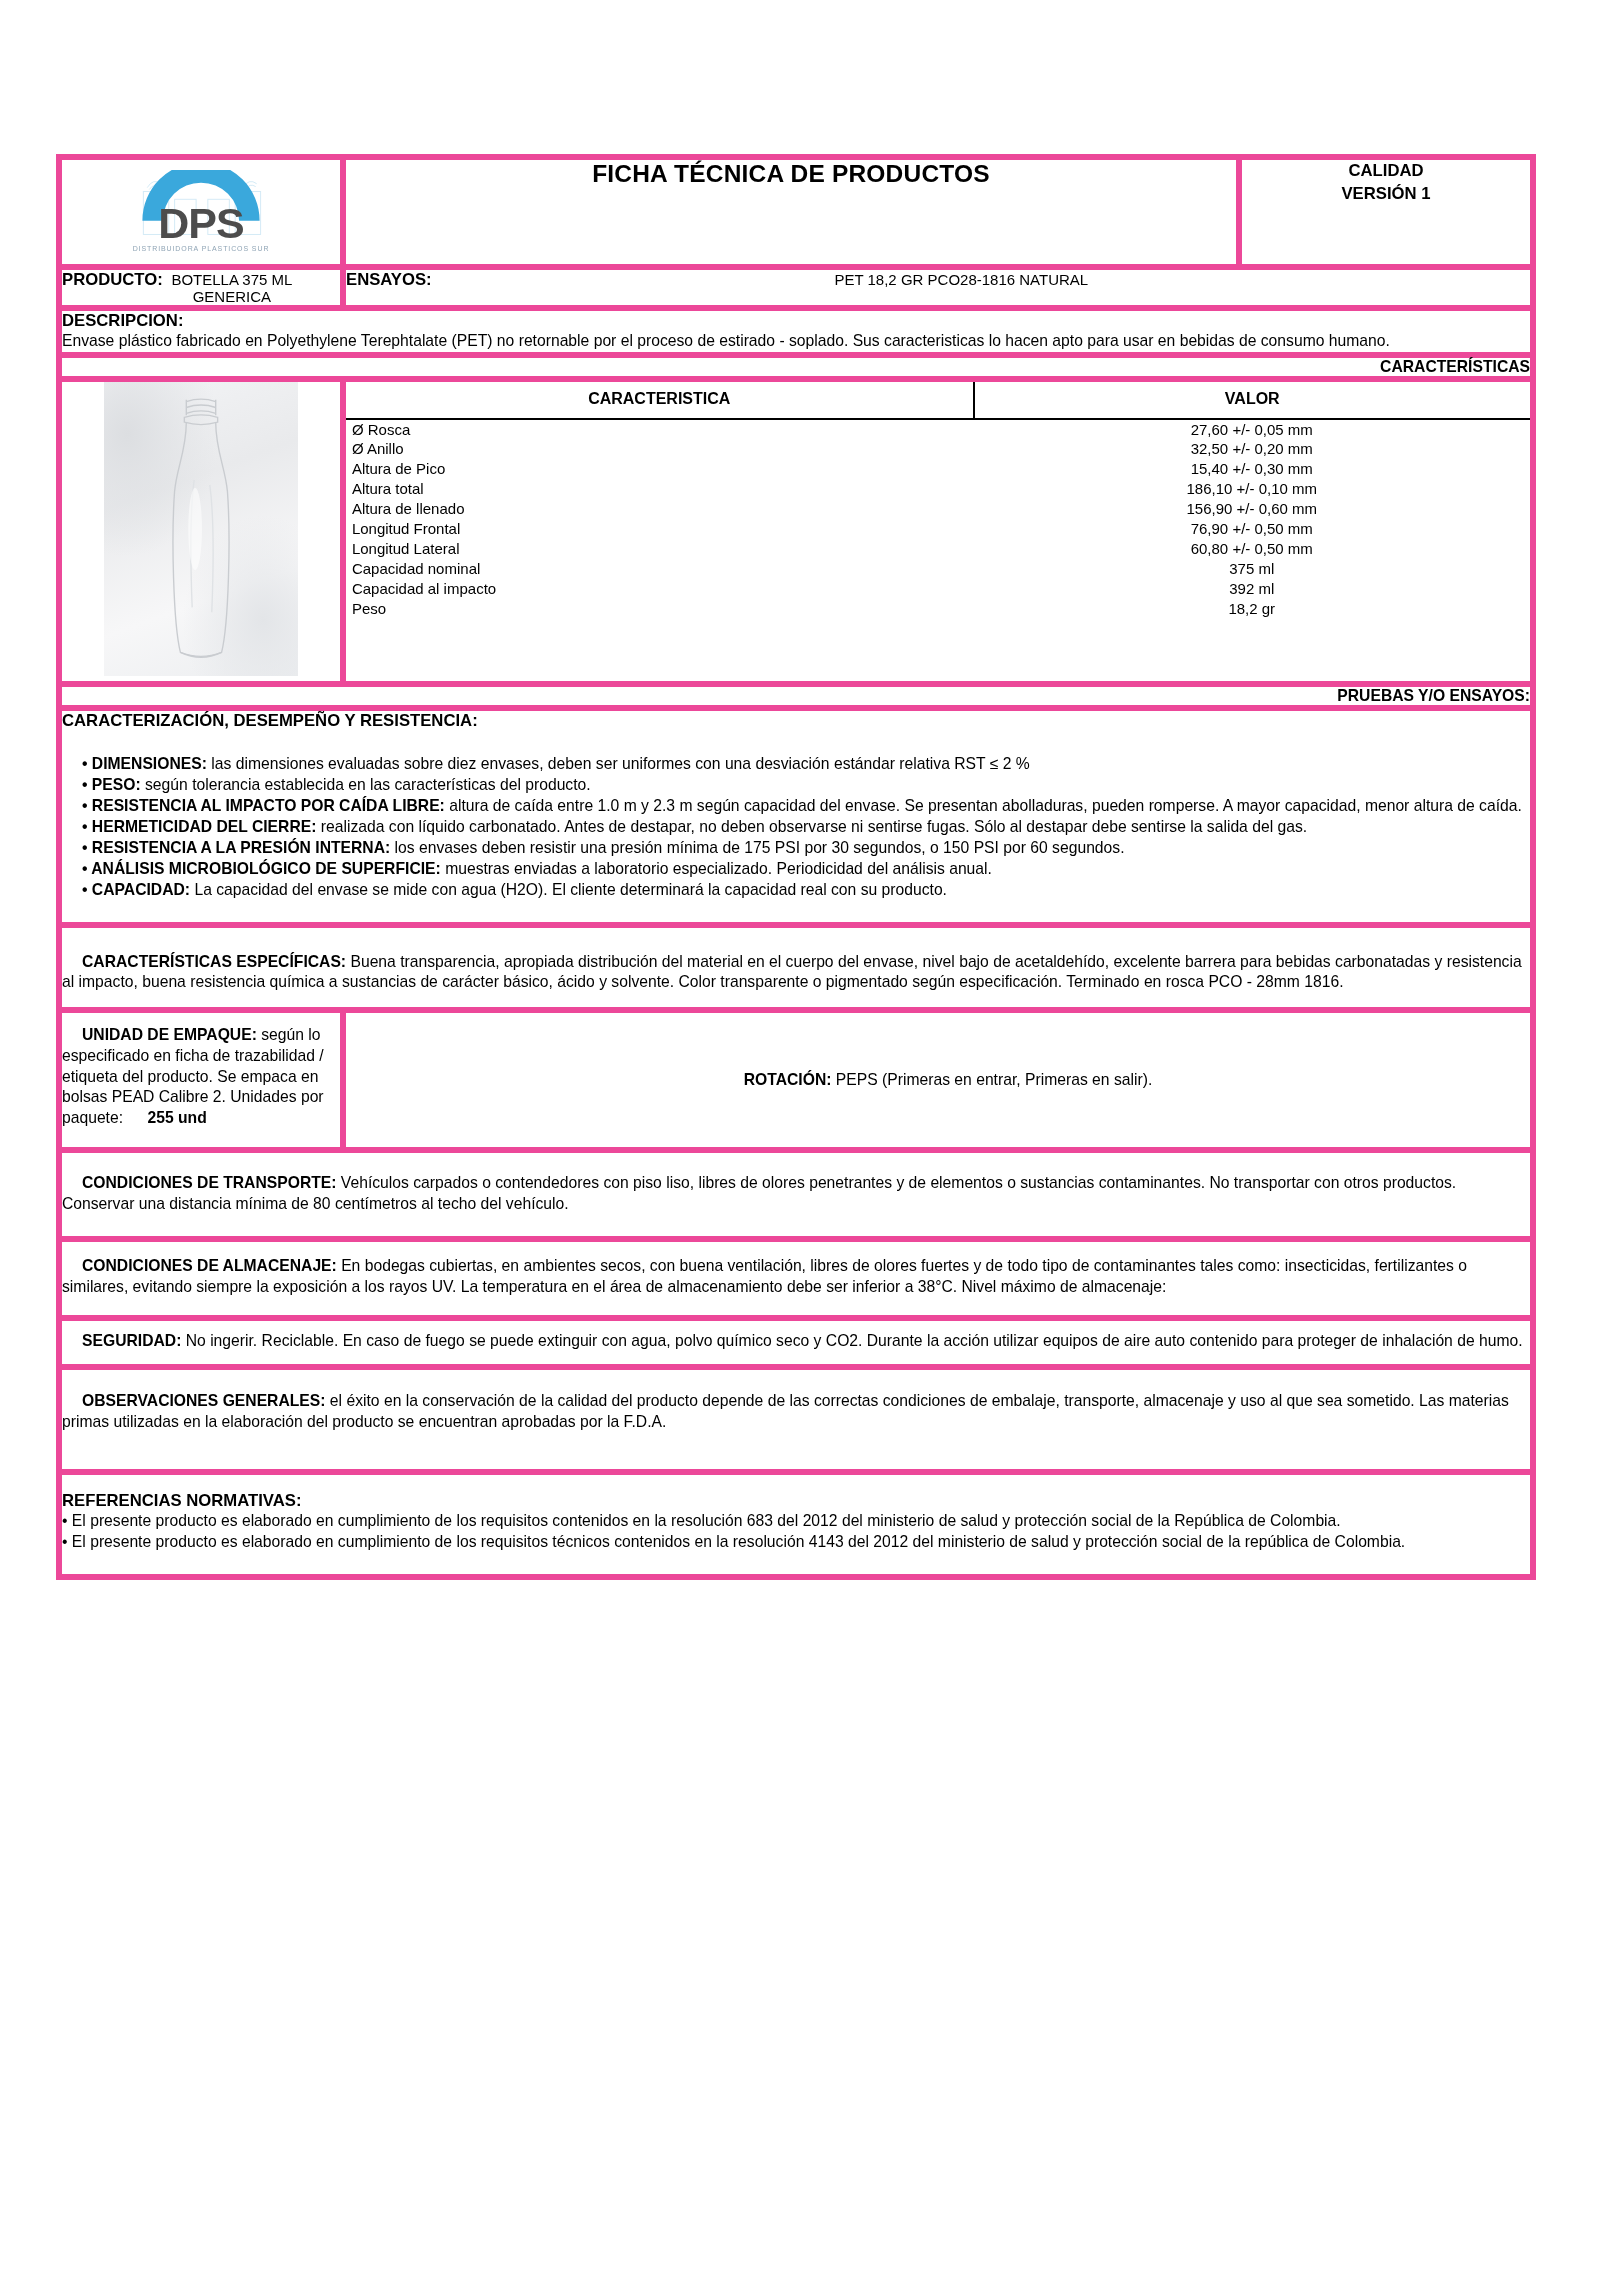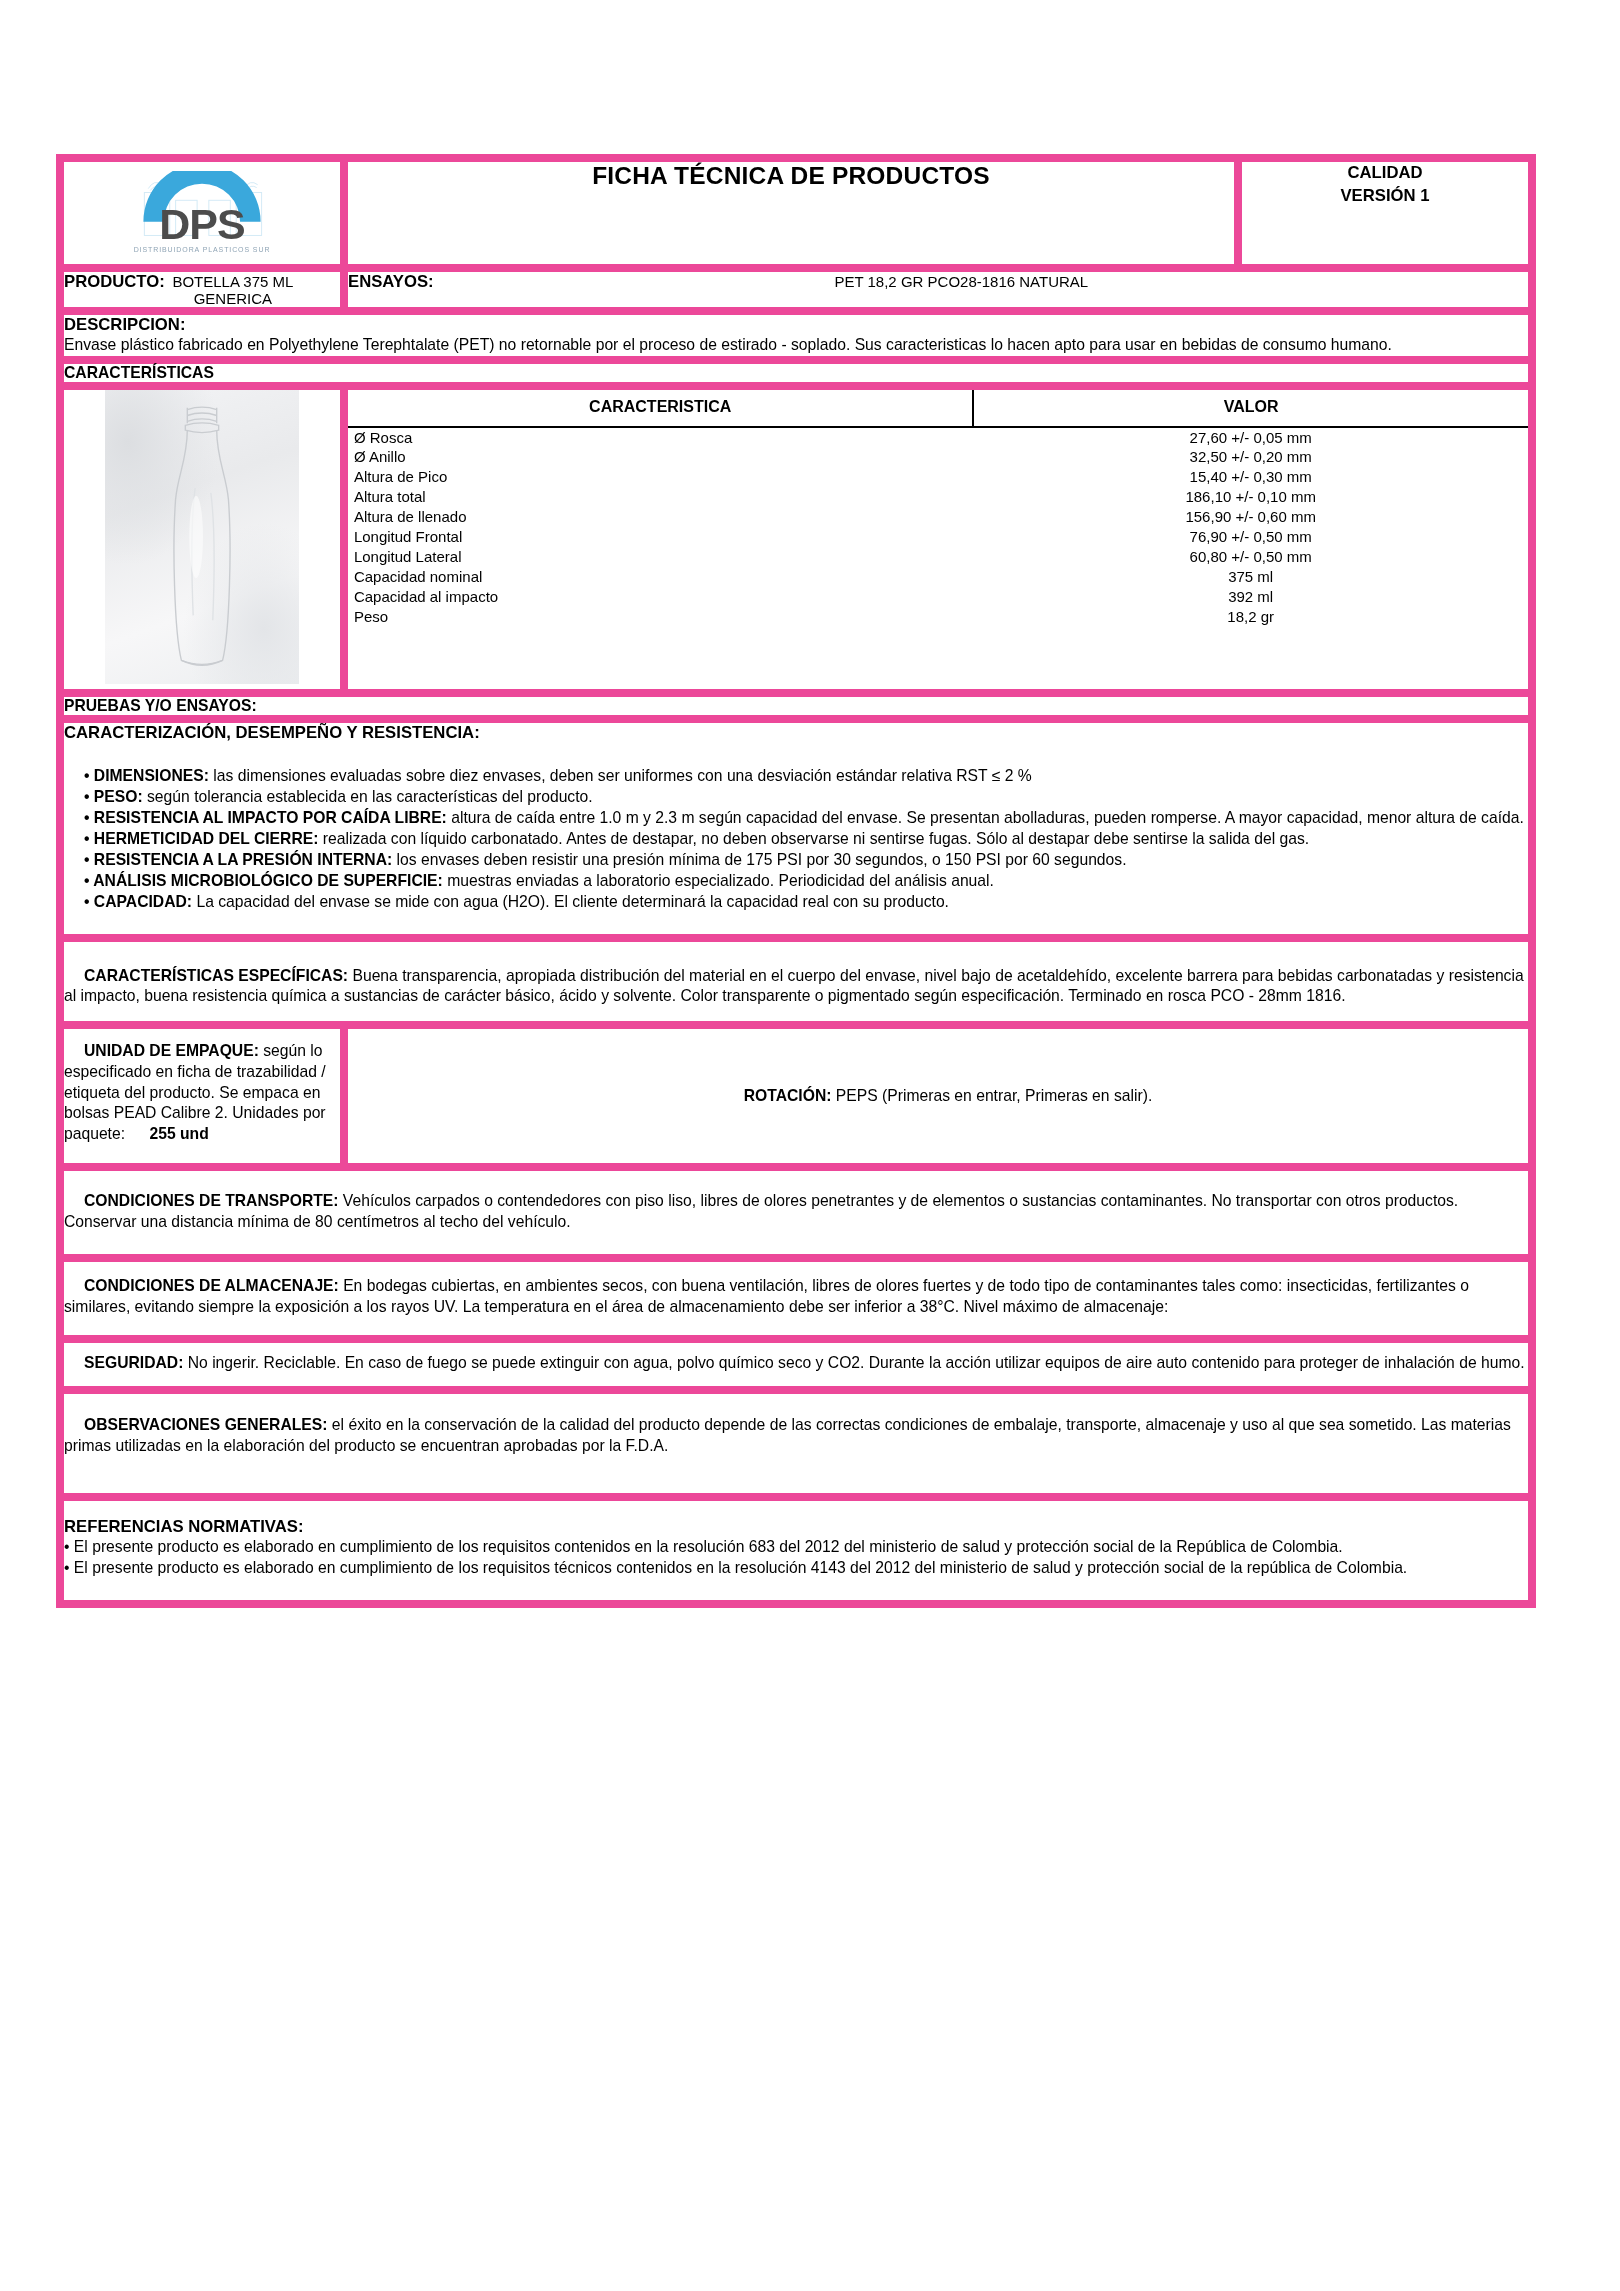--- a/index.html
+++ b/index.html
@@ -17,21 +17,21 @@
     position: absolute;
     left: 56px; top: 154px;
     width: 1480px;
   }
   table.doc {
     width: 100%;
     border-collapse: collapse;
     table-layout: fixed;
   }
   table.doc td {
-    border: 8px solid #ec4899;
+    border: 6px solid #ec4899;
     padding: 0;
     vertical-align: top;
   }
 
   
   .hdr-logo-cell { width: 284px; height: 110px; padding: 0; }
   .logo-wrap {
     width: 100%; height: 100%;
     display: flex; align-items: center; justify-content: center;
   }
@@ -72,21 +72,21 @@
 
   .row-label { font-size: 16.7px; font-weight: bold; }
   .row-value { font-size: 15px; font-weight: normal; }
 
   .prod-cell { padding: 2px 5.9px 2.9px 5.9px; }
   .prod-flex { display: flex; align-items: baseline; }
   .prod-flex .lab { flex: 0 0 auto; }
   .prod-flex .val { flex: 1 1 auto; text-align: center; padding-right: 39px;}
 
   .band {
-    text-align: left;
+    text-align: right;
     font-size: 15.7px;
     font-weight: bold;
     padding: 2px 0 2.9px 0;
     border-radius: 8px;
   }
 
   
   .char-img-cell { width: 745px; padding: 0; vertical-align: top; }
   .bottle-box {
     width: 100%; height: 299px;

